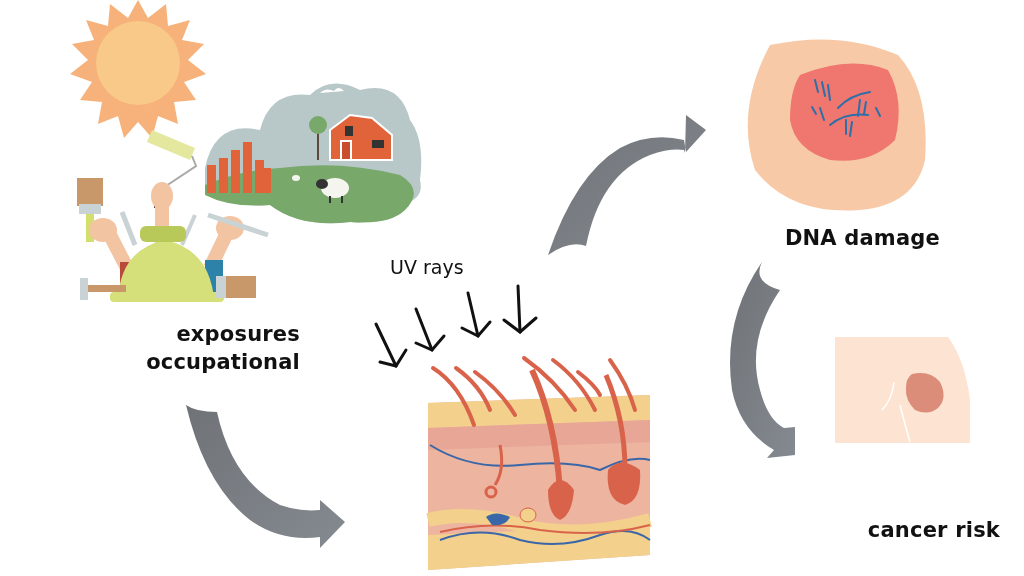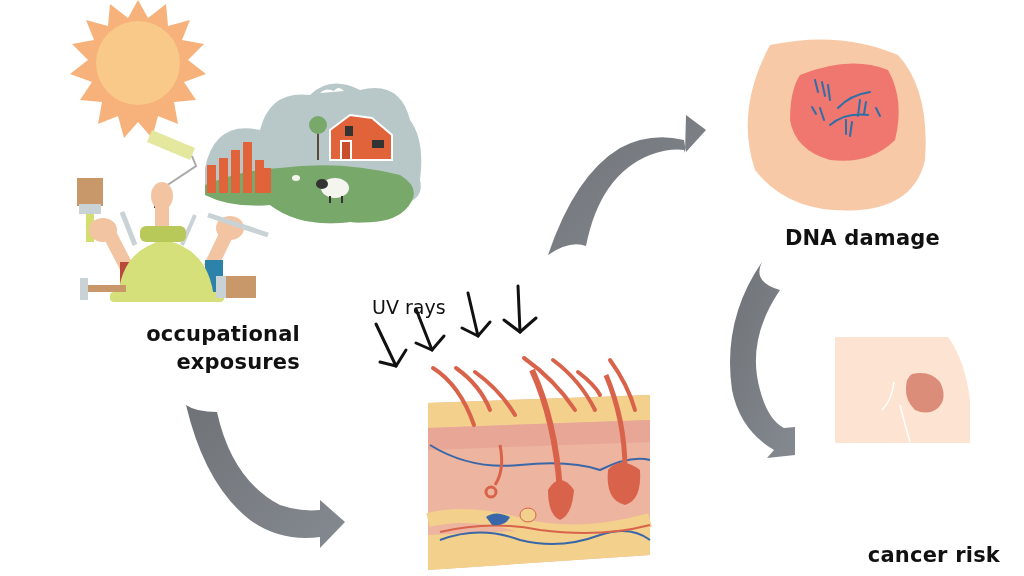--- a/index.html
+++ b/index.html
@@ -71,40 +71,40 @@
     <rect x="140" y="226" width="46" height="16" rx="6" fill="#b8c95a"></rect>
     <rect x="110" y="292" width="114" height="10" rx="4" fill="#d5e07a"></rect>
     <rect x="86" y="285" width="40" height="7" fill="#c8976a"></rect>
     <rect x="80" y="278" width="8" height="22" fill="#c9d3d6"></rect>
     <rect x="216" y="276" width="10" height="22" fill="#c9d3d6"></rect>
     <rect x="226" y="276" width="30" height="22" fill="#c8976a"></rect>
   </g>
 </svg>
 
 <div class="label" style="left:100px;top:320px;width:200px;">
+  <div>exposures</div>
   <div>occupational</div>
-  <div>exposures</div>
 </div>
 
 <svg width="1024" height="576" style="left:0;top:0;">
   <defs>
     <linearGradient id="ag" x1="0" y1="0" x2="1" y2="1">
       <stop offset="0" stop-color="#6f7378"></stop>
       <stop offset="1" stop-color="#858a90"></stop>
     </linearGradient>
   </defs>
 
   <path d="M186,405 Q196,412 217,412 Q232,480 280,505 Q300,512 320,510 L320,500 L345,522 L320,548 L320,537 Q280,542 250,520 Q205,485 186,405 Z" fill="url(#ag)"></path>
 
   <path d="M548,255 Q570,240 586,246 Q600,175 650,155 Q670,148 684,150 L685,153 L686,115 L706,130 L686,152 L684,140 Q650,132 620,148 Q575,175 548,255 Z" fill="url(#ag)"></path>
 
   <path d="M762,262 Q752,282 780,290 Q746,340 760,390 Q768,420 784,428 L795,427 L795,455 L767,458 L774,450 Q740,430 732,390 Q722,320 762,262 Z" fill="url(#ag)"></path>
 </svg>
 
-<div class="uv-label" style="left:372px;top:256px;margin-top:40px;">UV rays</div>
+<div class="uv-label" style="left:390px;top:256px;">UV rays</div>
 
 <svg width="1024" height="576" style="left:0;top:0;">
   <g stroke="#111" stroke-width="3" fill="none" stroke-linecap="round">
     <g>
         <line x1="376" y1="324" x2="396" y2="366"></line>
         <path d="M380,362 L396,366 L406,350"></path>
       </g>
     <g>
         <line x1="416" y1="309" x2="432" y2="350"></line>
         <path d="M416,343 L432,350 L444,336"></path>
@@ -172,13 +172,13 @@
   </g>
 </svg>
 <div class="label" style="left:740px;top:224px;width:200px;">DNA damage</div>
 
 <svg width="1024" height="576" style="left:0;top:0;">
   <path d="M835,337 L948,337 Q965,360 970,400 L970,443 L835,443 Z" fill="#fde3d1"></path>
   <path d="M912,374 Q930,370 940,382 Q948,398 938,408 Q928,416 915,410 Q905,400 906,388 Q906,378 912,374 Z" fill="#d7836f" opacity="0.9"></path>
   <path d="M894,382 Q892,400 882,410" stroke="#ffffff" stroke-width="1.5" fill="none"></path>
   <path d="M900,405 Q905,425 910,442" stroke="#ffffff" stroke-width="1.5" fill="none"></path>
 </svg>
-<div class="label" style="left:800px;top:541px;width:200px;">cancer risk</div>
+<div class="label" style="left:800px;top:516px;width:200px;">cancer risk</div>
 
 </body></html>

